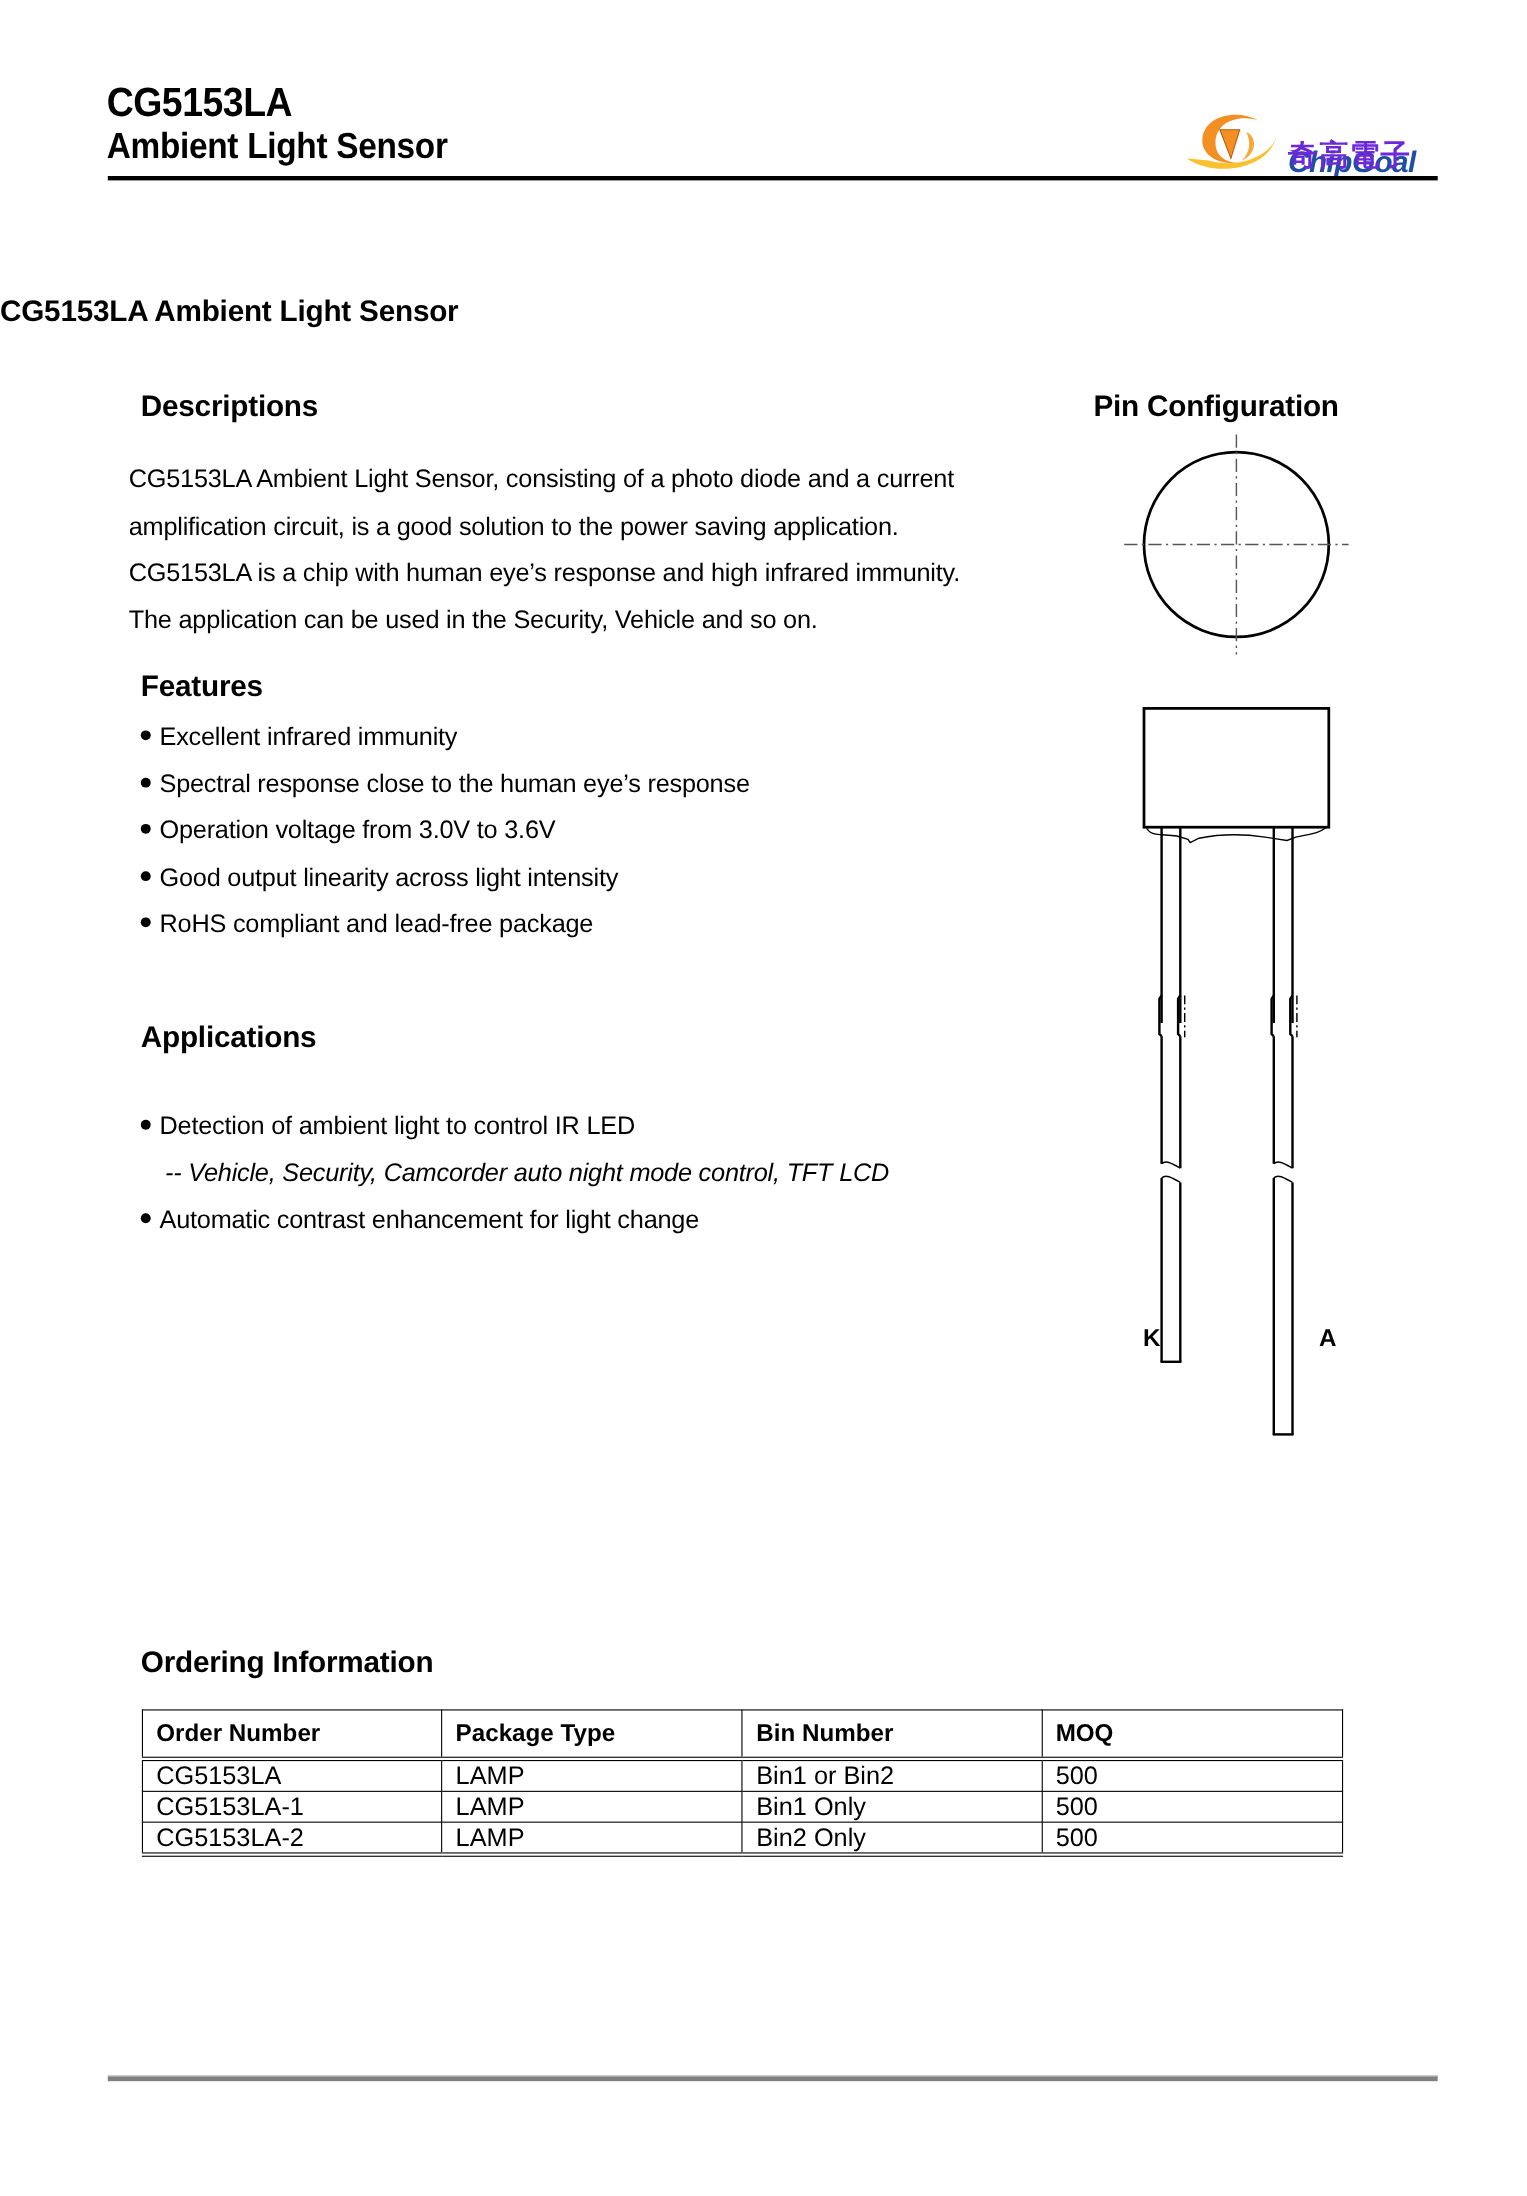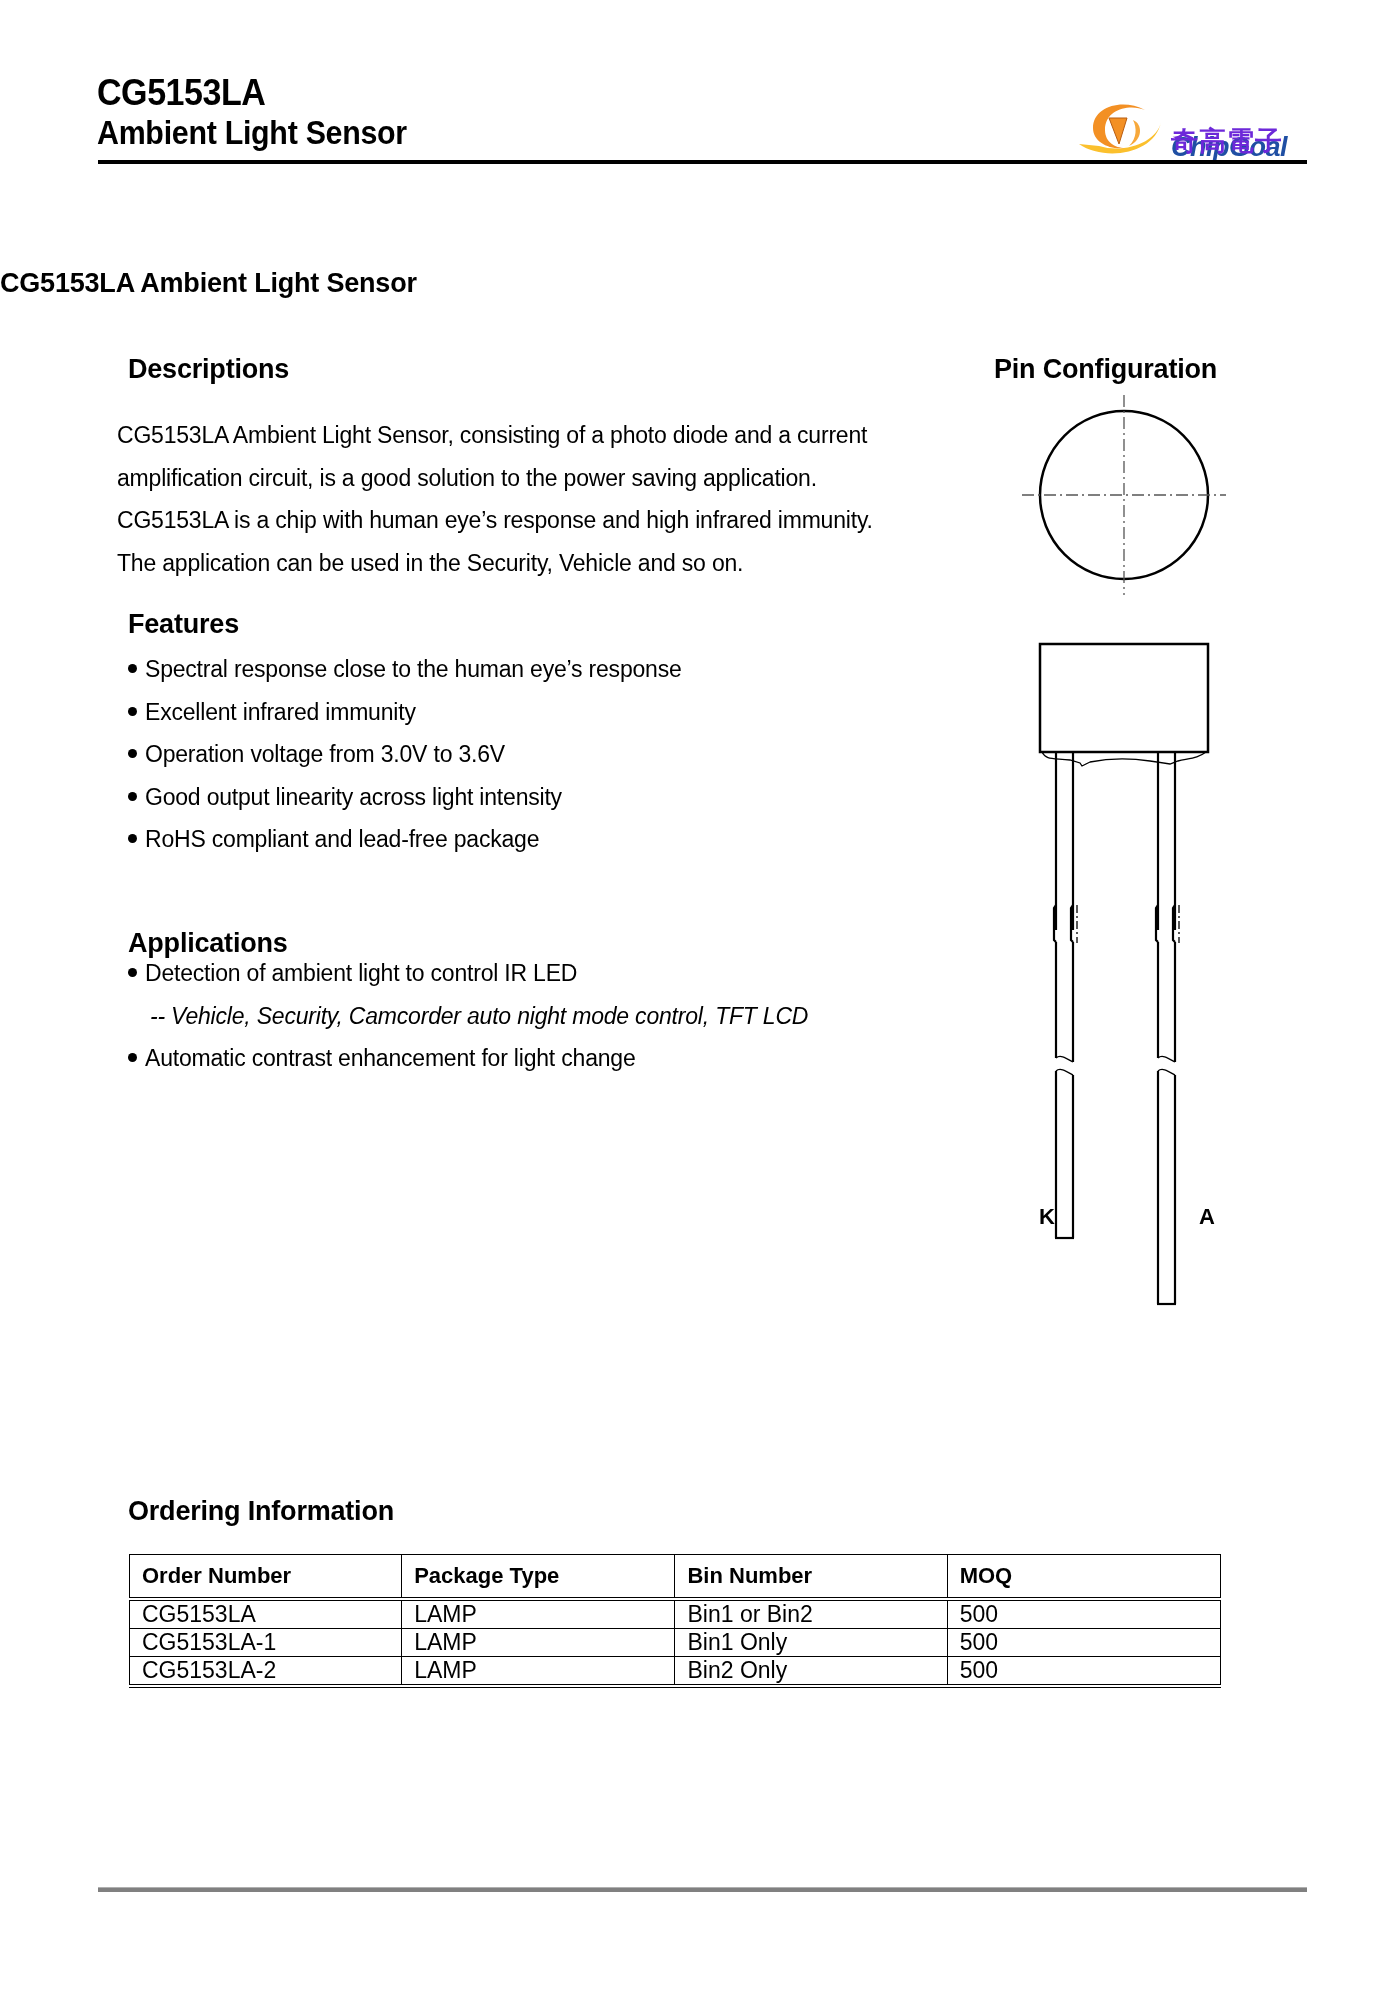--- a/index.html
+++ b/index.html
@@ -113,29 +113,29 @@
       <line x1="175" y1="685" x2="175" y2="914" stroke="#000" stroke-width="2.2"></line>
       <line x1="157" y1="914" x2="176" y2="914" stroke="#000" stroke-width="2.2"></line>
     </g>
   </g>
 </svg>
 <div class="abs pin-label" style="left:1039px; top:1204px;">K</div>
 <div class="abs pin-label" style="left:1199px; top:1204px;">A</div>
 
 <div class="abs sec-head" style="left:128px; top:609px;">Features</div>
 <ul class="abs list" style="left:128px; top:648px;">
+  <li><span class="bullet"></span><span>Excellent infrared immunity</span></li>
   <li><span class="bullet"></span><span>Spectral response close to the human eye’s response</span></li>
-  <li><span class="bullet"></span><span>Excellent infrared immunity</span></li>
   <li><span class="bullet"></span><span>Operation voltage from 3.0V to 3.6V</span></li>
   <li><span class="bullet"></span><span>Good output linearity across light intensity</span></li>
   <li><span class="bullet"></span><span>RoHS compliant and lead-free package</span></li>
 </ul>
 
 <div class="abs sec-head" style="left:128px; top:928px;">Applications</div>
-<ul class="abs list" style="left:128px; top:952px;">
+<ul class="abs list" style="left:128px; top:1002px;">
   <li><span class="bullet"></span><span>Detection of ambient light to control IR LED</span></li>
   <li class="sub-item"><span>-- Vehicle, Security, Camcorder auto night mode control, TFT LCD</span></li>
   <li><span class="bullet"></span><span>Automatic contrast enhancement for light change</span></li>
 </ul>
 
 <div class="abs sec-head" style="left:128px; top:1496px;">Ordering Information</div>
 <table class="order">
   <colgroup>
     <col style="width:242px">
       <col style="width:243px">

